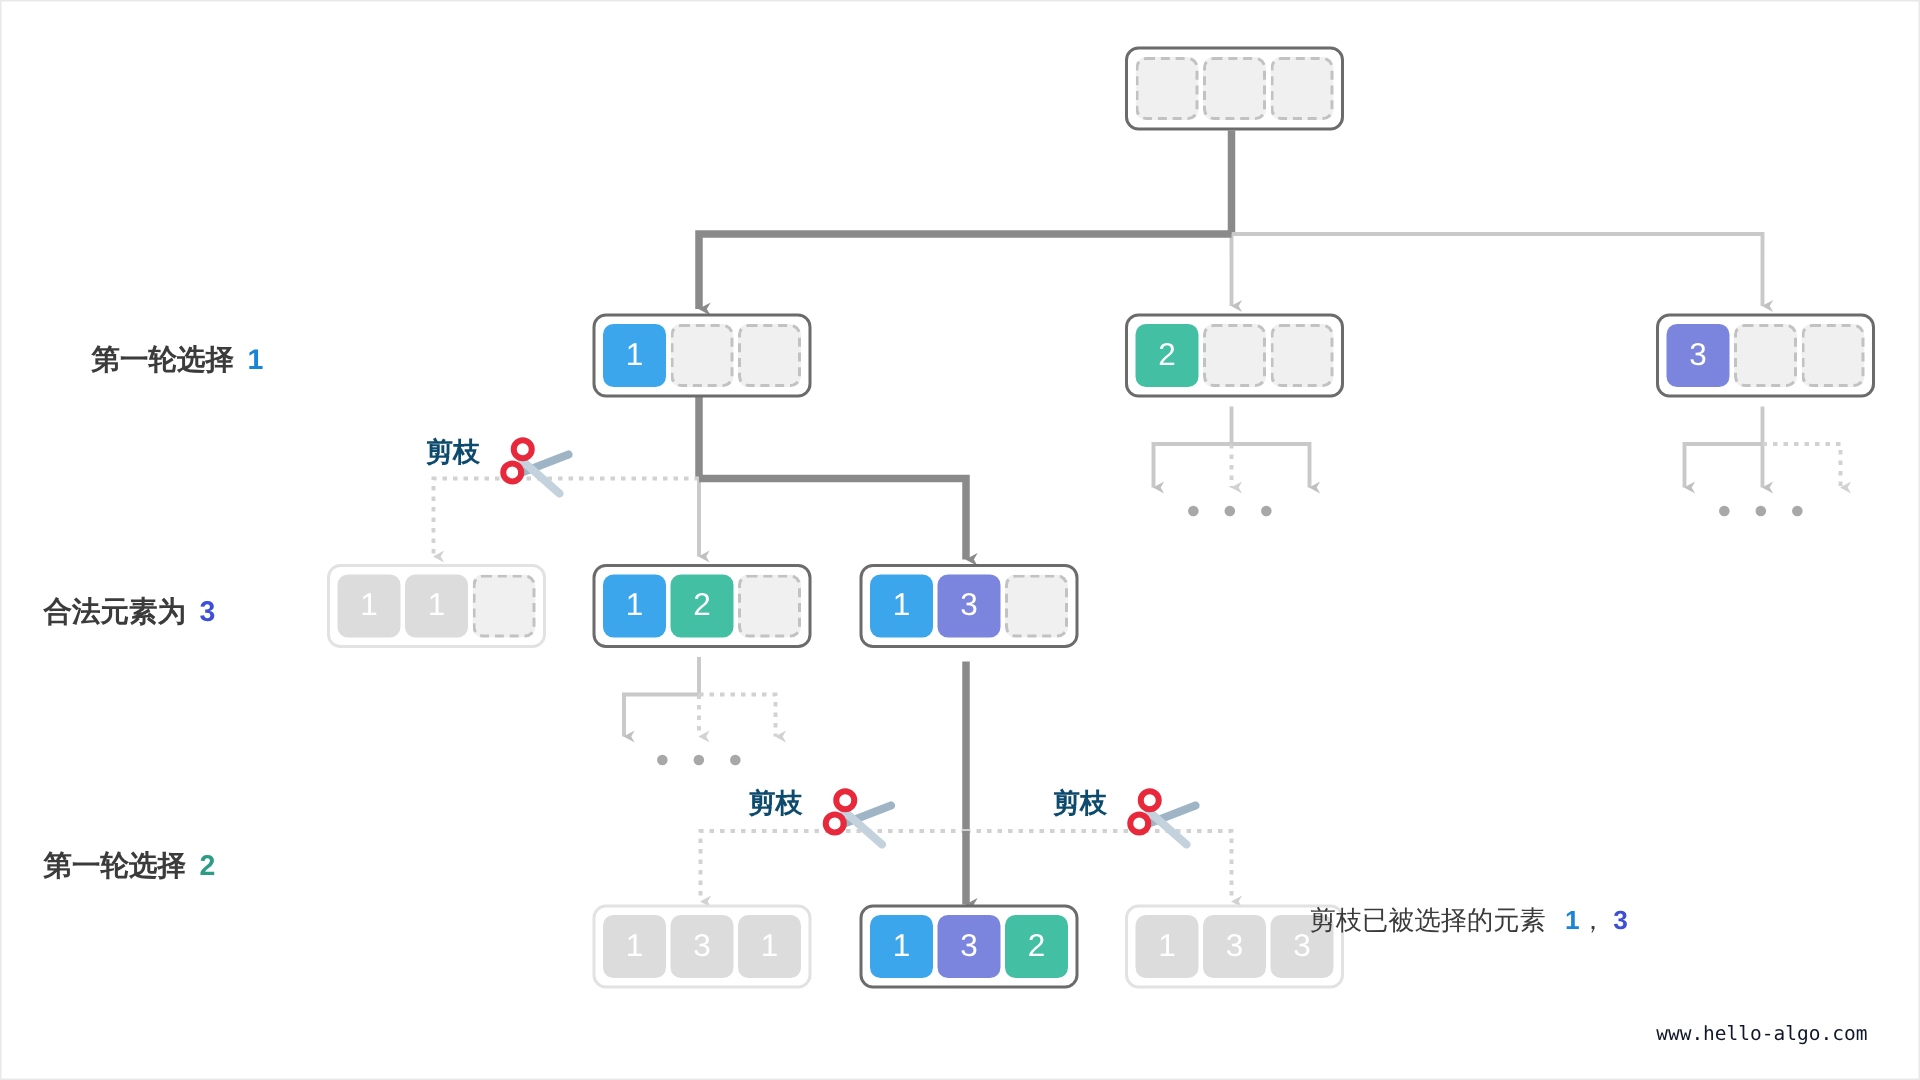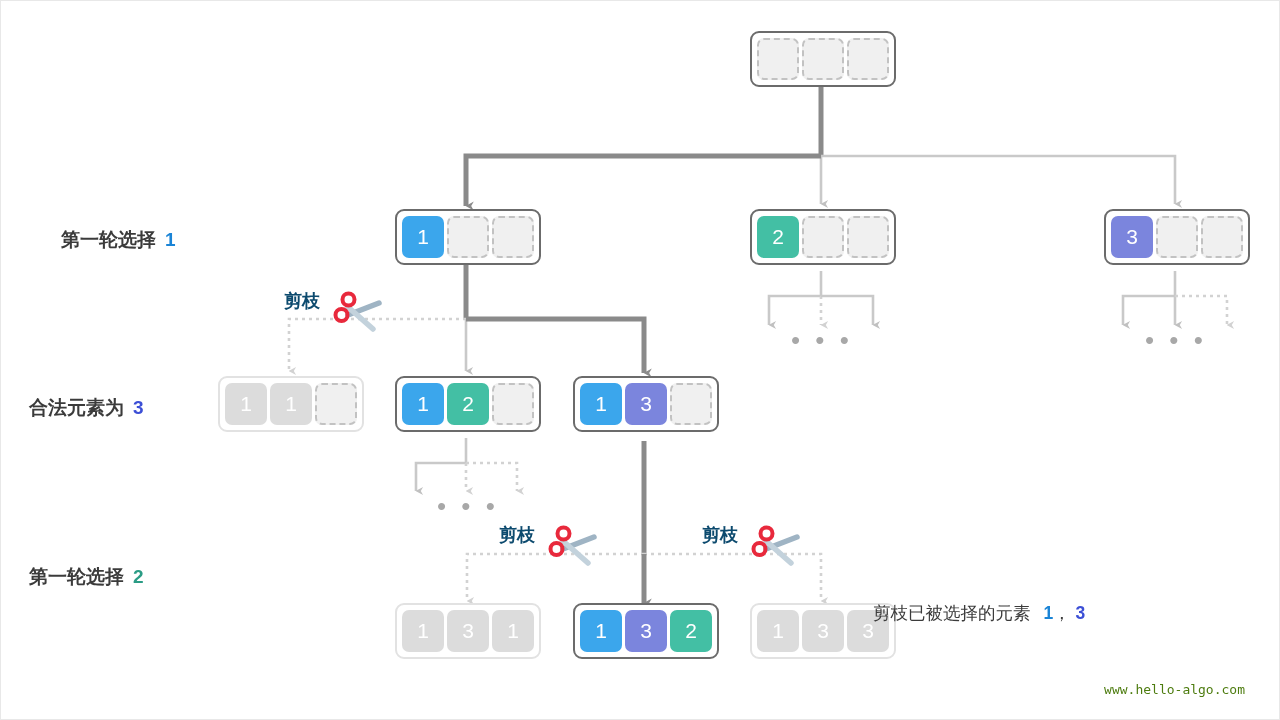--- a/index.html
+++ b/index.html
@@ -92,21 +92,21 @@
     font-size:26px;
     letter-spacing:4px;
     color:#a8a8a8;
     z-index:5;
   }
   .watermark{
     position:absolute;
     right:34px;bottom:22px;
     font-family:"DejaVu Sans Mono","Liberation Mono",monospace;
     font-size:13px;
-    color:#4d7c0f;
+    color:#0f172a;
     z-index:5;
   }
 </style>
 </head>
 <body>
 
 <div id="canvas">
 
   <svg id="wires" viewBox="0 0 1280 720" xmlns="http://www.w3.org/2000/svg">
     <defs>

